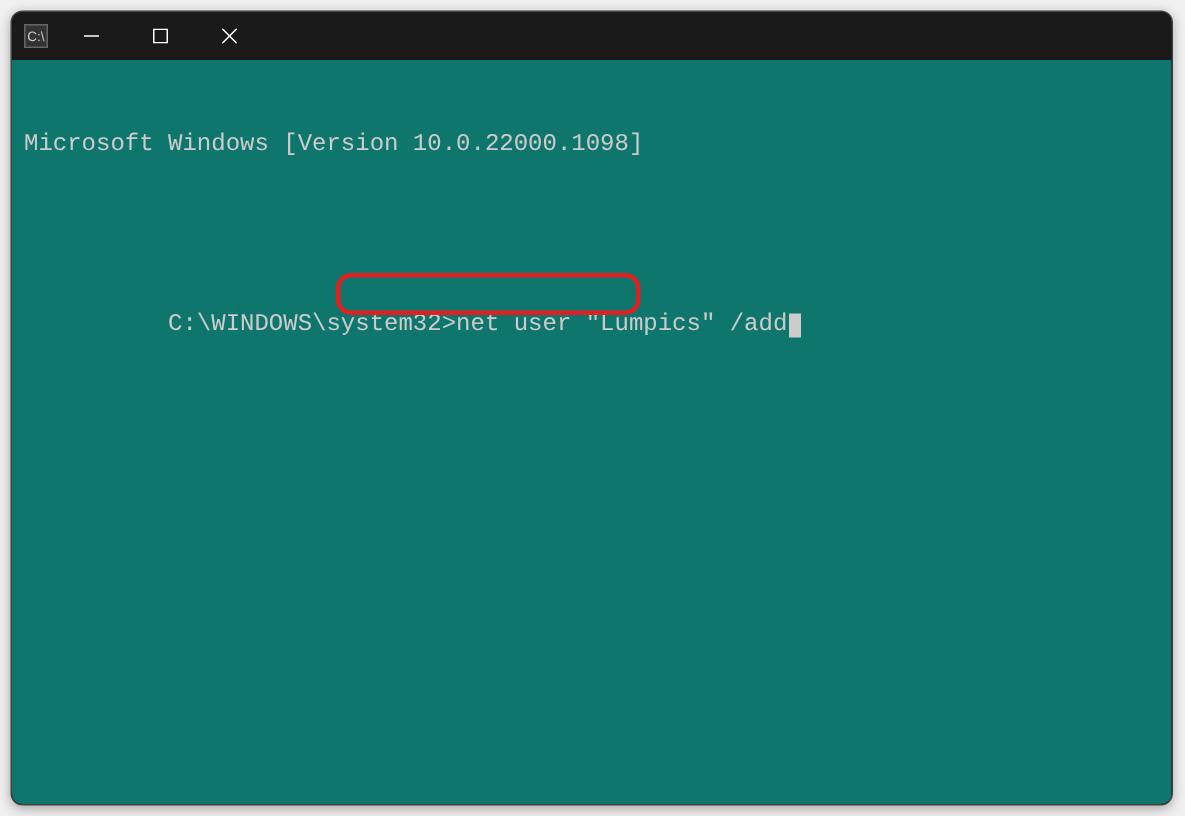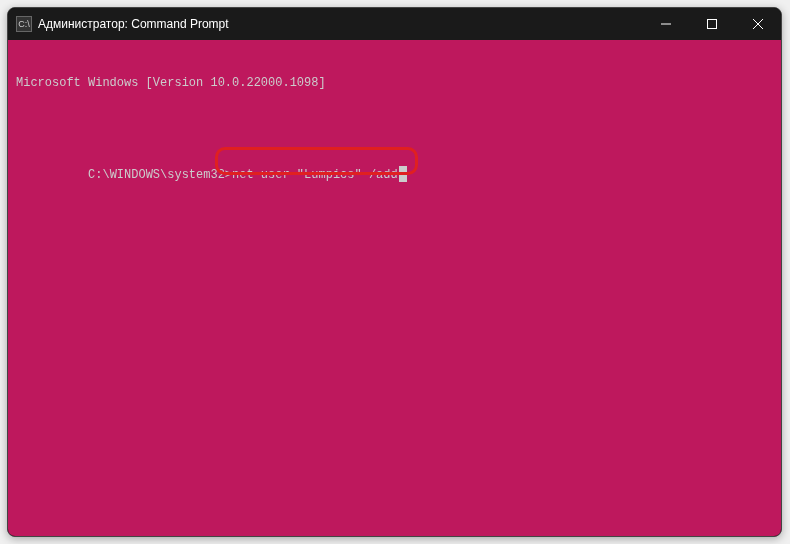--- a/index.html
+++ b/index.html
@@ -64,24 +64,24 @@
       justify-content: center;
       color: #ffffff;
       cursor: pointer;
     }
     .win-btn svg {
       width: 10px;
       height: 10px;
     }
     .terminal {
       flex: 1;
-      background: #be185d;
+      background: #0f766e;
       color: #cccccc;
       padding: 6px 8px;
-      font-size: 12px;
+      font-size: 16px;
       line-height: 1.25;
       font-family: 'Consolas', 'Courier New', monospace;
       white-space: pre;
       overflow: hidden;
     }
     .terminal-line {
       white-space: pre-wrap;
     }
     .blank-line {
       height: 1.25em;
@@ -108,21 +108,20 @@
       vertical-align: text-bottom;
       margin-left: 1px;
     }
   </style>
 </head>
 <body>
 
 <div class="window">
   <div class="titlebar">
     <span class="title-icon">C:\</span>
-    <span class="title-text">Администратор: Command Prompt</span>
     <div class="window-controls">
       <div class="win-btn">
         <svg viewBox="0 0 10 10">
             <line x1="0" y1="5" x2="10" y2="5" stroke="#fff" stroke-width="1"></line>
           </svg>
       </div>
       <div class="win-btn">
         <svg viewBox="0 0 10 10">
             <rect x="0.5" y="0.5" width="9" height="9" stroke="#fff" stroke-width="1" fill="none"></rect>
           </svg>

